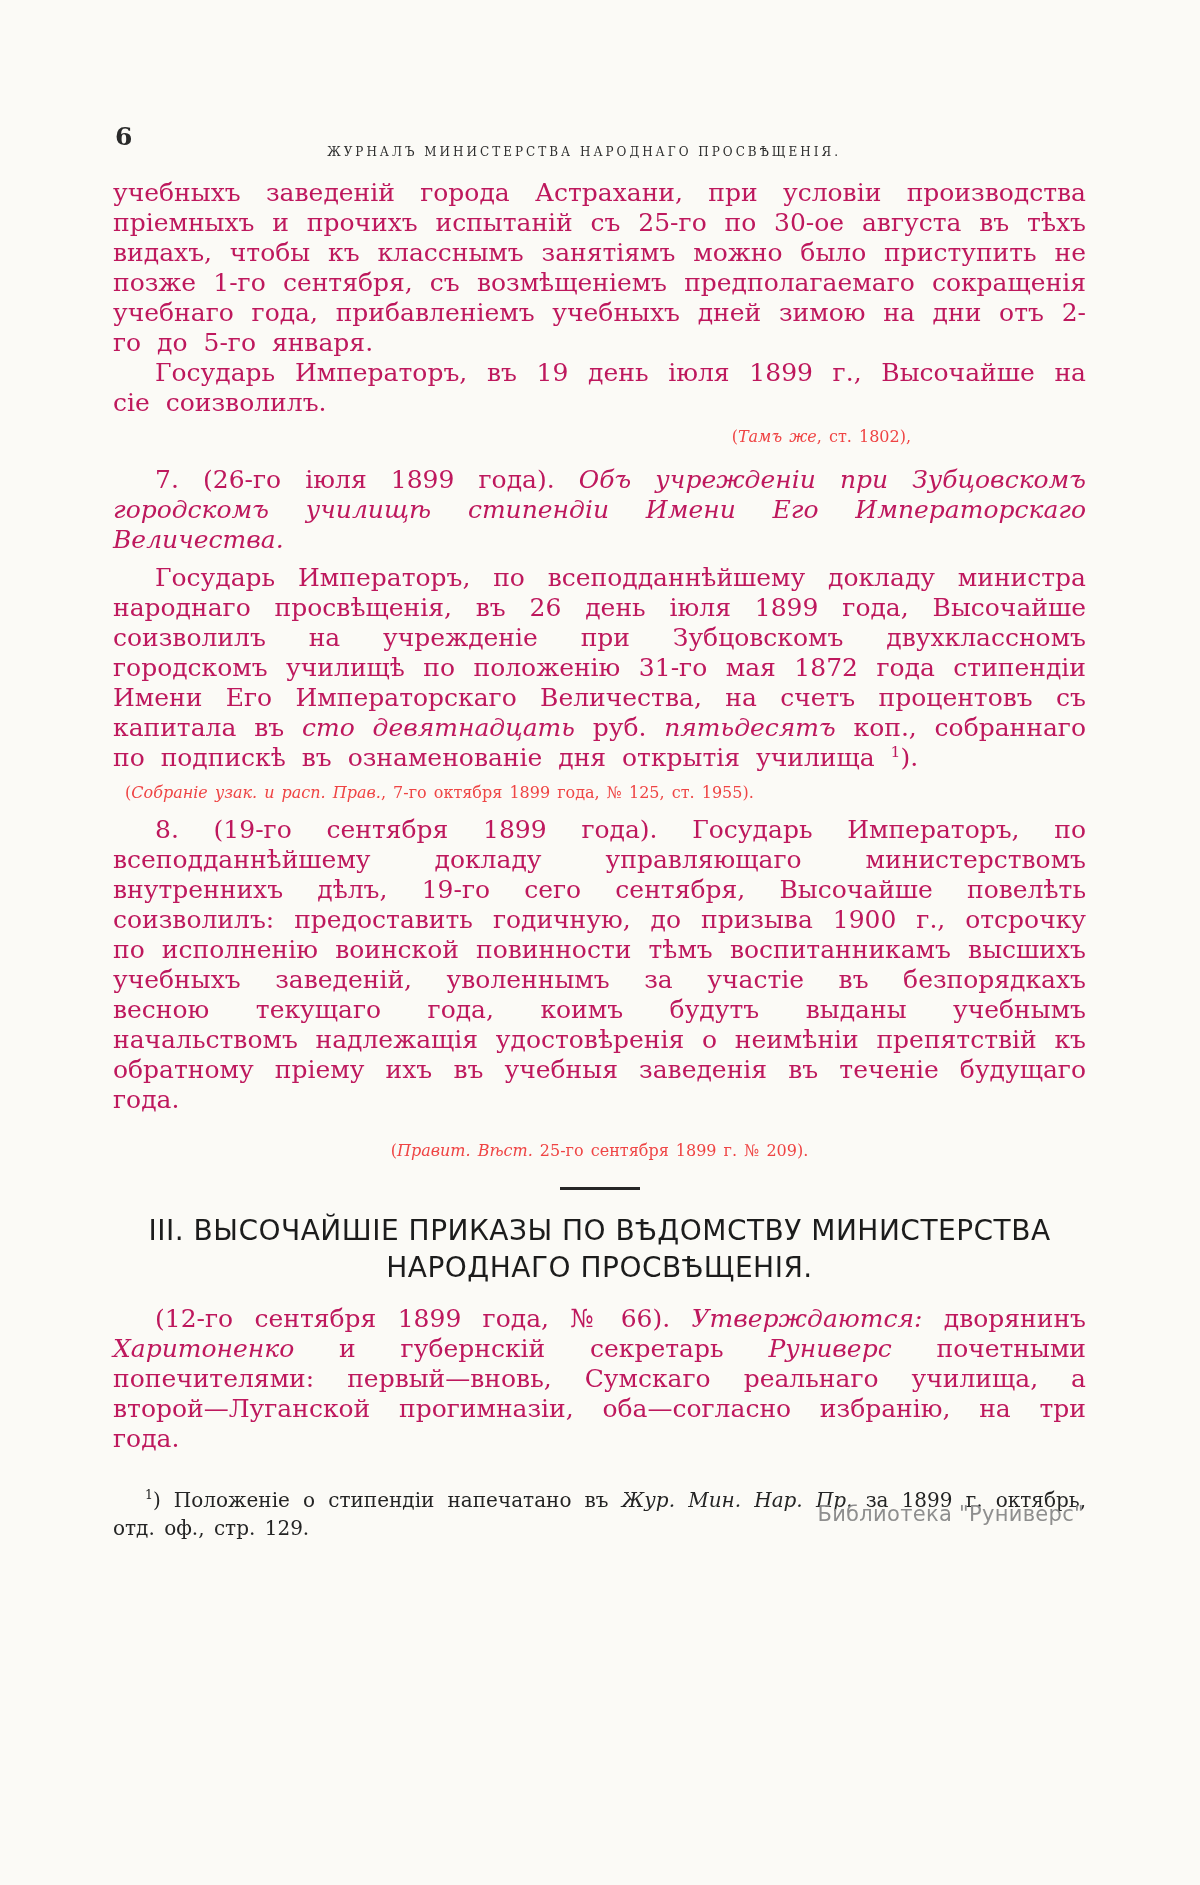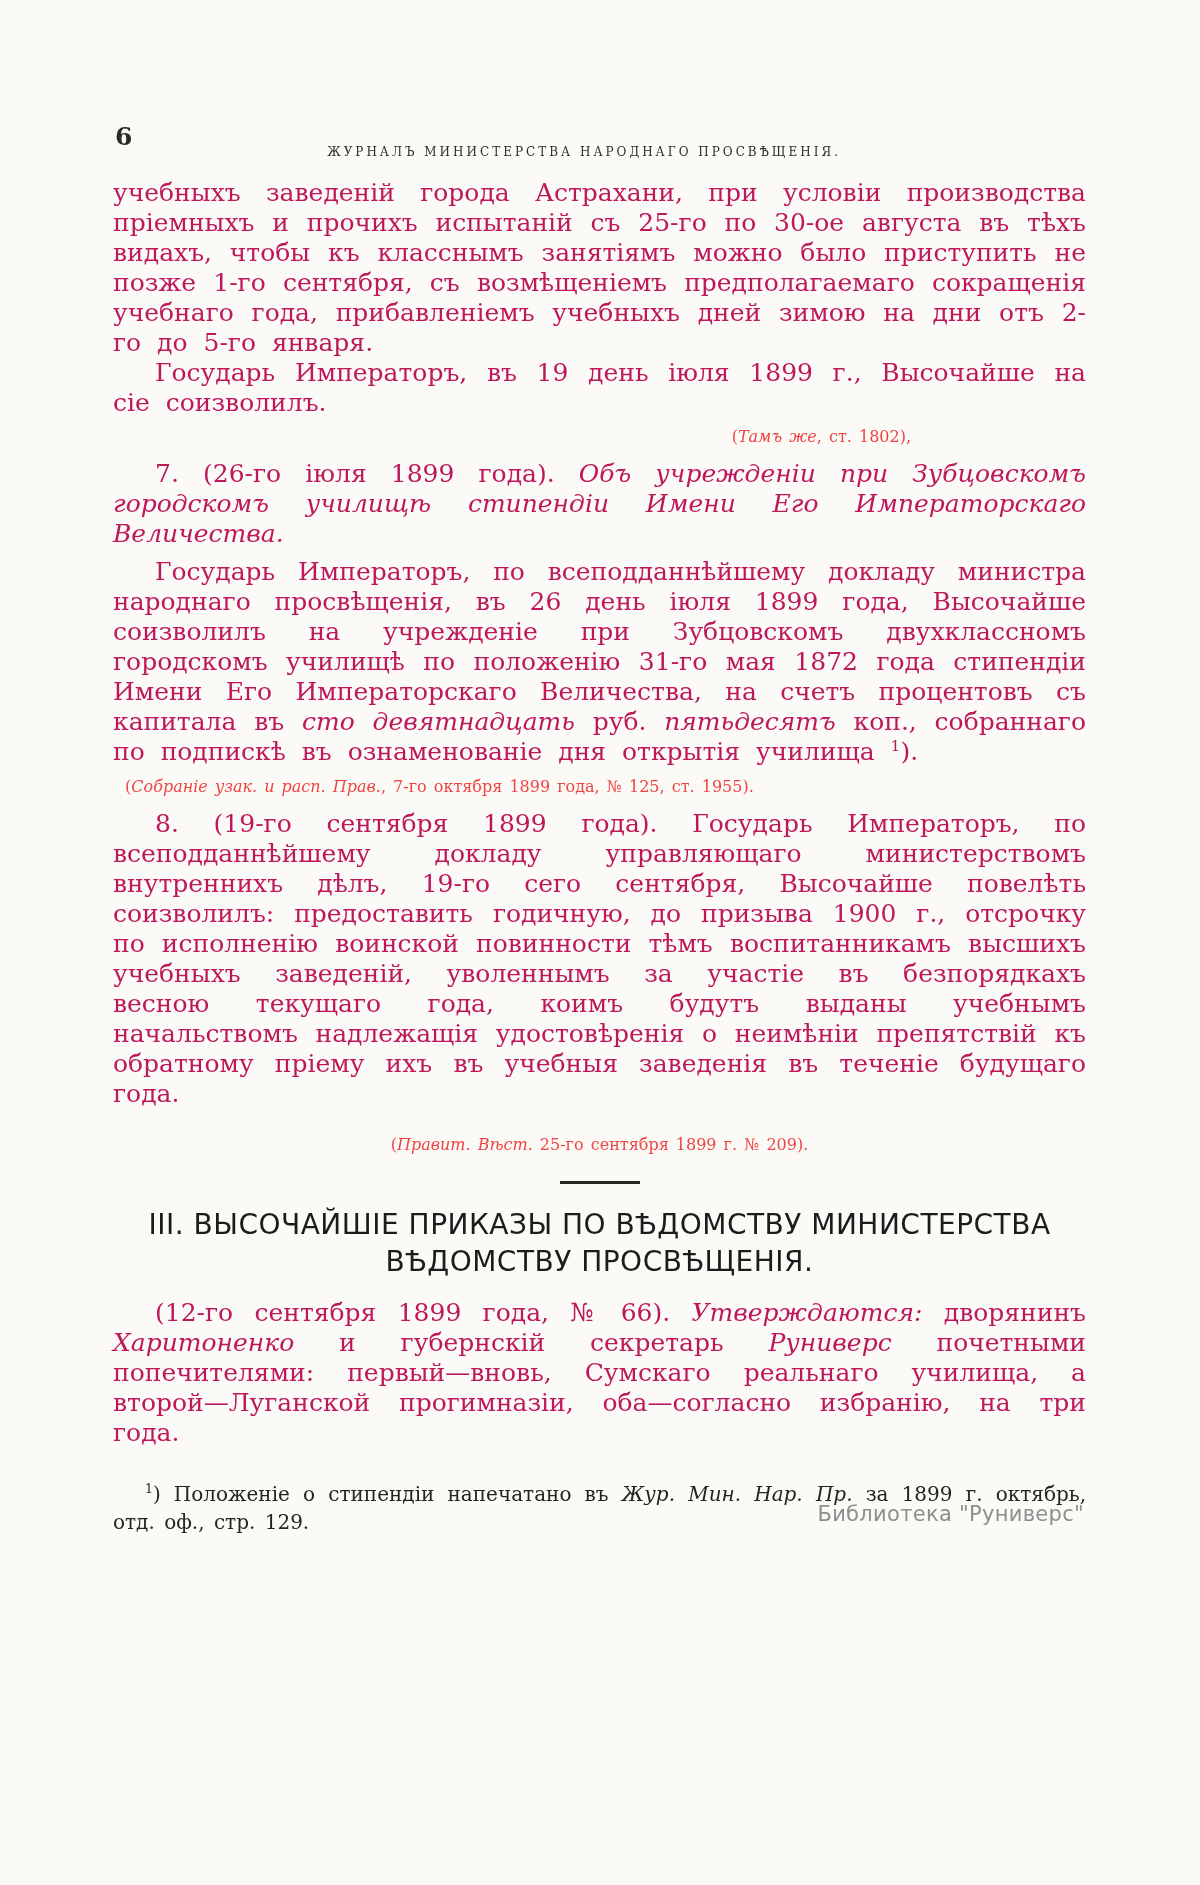--- a/index.html
+++ b/index.html
@@ -22,21 +22,21 @@
     font-size:12px; letter-spacing:3px; white-space:nowrap; color:#2e2e2e;margin-top:18px;
   }
 
   .bp {
     font-size:25px; line-height:30px;
     text-align:justify; text-indent:42px;
     word-spacing:8px; color:#be185d;
   }
   .no-indent { text-indent:0; }
   .mt-sm { margin-top:8px; }
-  .mt-md { margin-top:8px; }
+  .mt-md { margin-top:14px; }
   em { font-style:italic; }
 
   .cite { font-size:16px; line-height:28px; color:#ef4444; word-spacing:2px; }
   .cite-right { text-align:right; padding-right:175px; margin:5px 0 8px; }
   .cite-left  { margin:6px 12px 8px; }
   .cite-center{ text-align:center; margin:22px 0 10px; }
 
   .section-rule {
     width:80px; border:0; border-top:3px solid #262626;
     margin:22px auto 22px;
@@ -88,21 +88,21 @@
     <p class="cite cite-left"><span>(</span><em>Собраніе узак. и расп. Прав.</em><span>, 7-го октября 1899 года, № 125, ст. 1955).</span></p>
 
     <p class="bp mt-sm">8. (19-го сентября 1899 года). Государь Императоръ, по всеподданнѣйшему докладу управляющаго министерствомъ внутреннихъ дѣлъ, 19-го сего сентября, Высочайше повелѣть соизволилъ: предоставить годичную, до призыва 1900 г., отсрочку по исполненію воинской повинности тѣмъ воспитанникамъ высшихъ учебныхъ заведеній, уволеннымъ за участіе въ безпорядкахъ весною текущаго года, коимъ будутъ выданы учебнымъ начальствомъ надлежащія удостовѣренія о неимѣніи препятствій къ обратному пріему ихъ въ учебныя заведенія въ теченіе будущаго года.</p>
 
     <p class="cite cite-center"><span>(</span><em>Правит. Вѣст.</em><span> 25-го сентября 1899 г. № 209).</span></p>
 
     <hr class="section-rule">
 
     <div class="section-heading heading-gap">
       <div>III. ВЫСОЧАЙШІЕ ПРИКАЗЫ ПО ВѢДОМСТВУ МИНИСТЕРСТВА</div>
-      <div>ВѢДОМСТВУ ПРОСВѢЩЕНІЯ.</div>
+      <div>НАРОДНАГО ПРОСВѢЩЕНІЯ.</div>
     </div>
 
     <p class="bp orders"><span>(12-го сентября 1899 года, № 66). </span><em>Утверждаются:</em><span> дворянинъ </span><em>Харитоненко</em><span> и губернскій секретарь </span><em>Руниверс</em><span> почетными попечителями: первый—вновь, Сумскаго реальнаго училища, а второй—Луганской прогимназіи, оба—согласно избранію, на три года.</span></p>
 
     <p class="footnote"><span class="fn-indent"></span><sup>1</sup><span>) Положеніе о стипендіи напечатано въ </span><em>Жур. Мин. Нар. Пр.</em><span> за 1899 г. октябрь, отд. оф., стр. 129.</span></p>
 
   </div>
 
   <div class="watermark">Библиотека "Руниверс"</div>
 </div>

